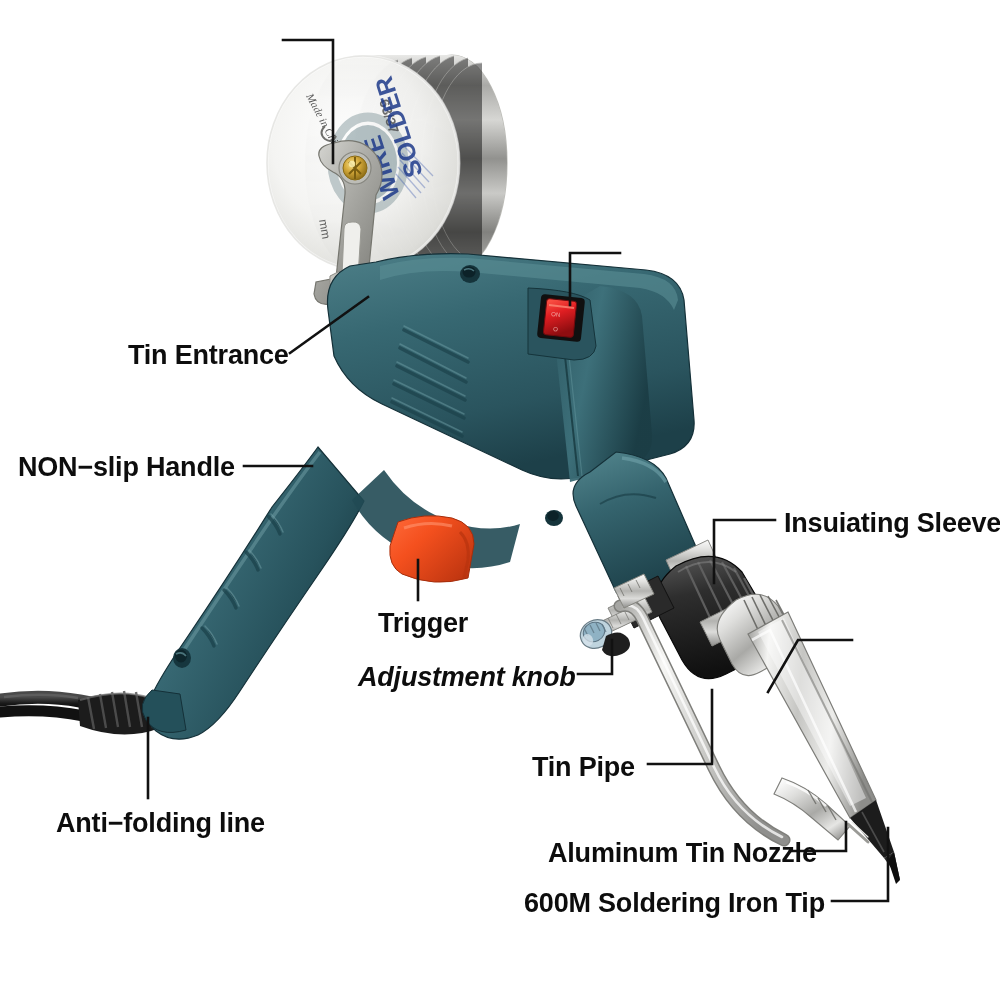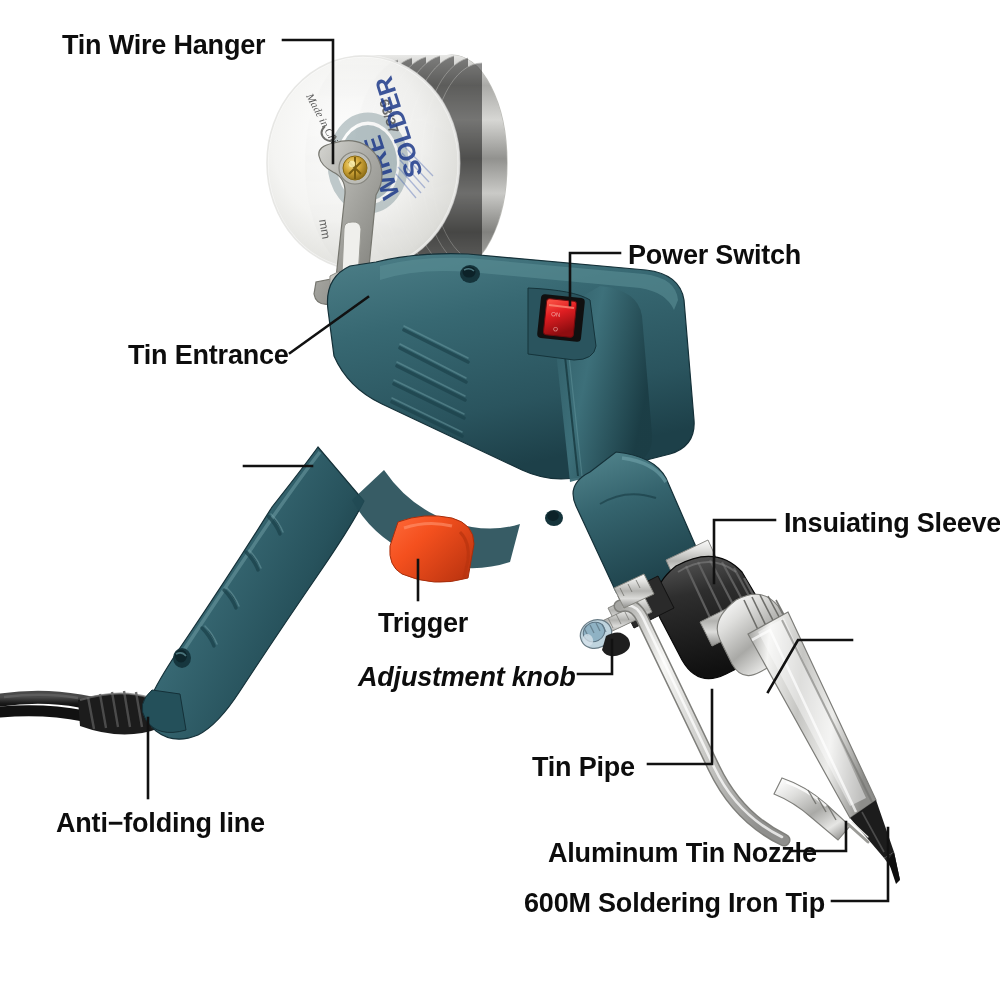--- a/index.html
+++ b/index.html
@@ -409,26 +409,25 @@
       <path d="M 418 600 L 418 560"></path>
       <path d="M 852 640 L 798 640 L 768 692"></path>
       <path d="M 578 674 L 612 674 L 612 640"></path>
       <path d="M 648 764 L 712 764 L 712 690"></path>
       <path d="M 148 798 L 148 718"></path>
       <path d="M 790 851 L 846 851 L 846 822"></path>
       <path d="M 832 901 L 888 901 L 888 828"></path>
     </g>
   </svg>
 
-  <div class="callout-label" style="left:62px; top:30px;">Tin Wire Hanger</div>
-
-  <div class="callout-label" style="left:628px; top:240px;">Power Switch</div>
+
 
   <div class="callout-label" style="left:128px; top:340px;">Tin Entrance</div>
 
+  <div class="callout-label" style="left:18px; top:452px;">NON−slip Handle</div>
 
   <div class="callout-label" style="left:784px; top:508px;">Insuiating Sleeve</div>
 
   <div class="callout-label" style="left:378px; top:608px;">Trigger</div>
 
 
   <div class="callout-label" style="left:358px; top:662px;font-style:italic;">Adjustment knob</div>
 
   <div class="callout-label" style="left:532px; top:752px;">Tin Pipe</div>
 

